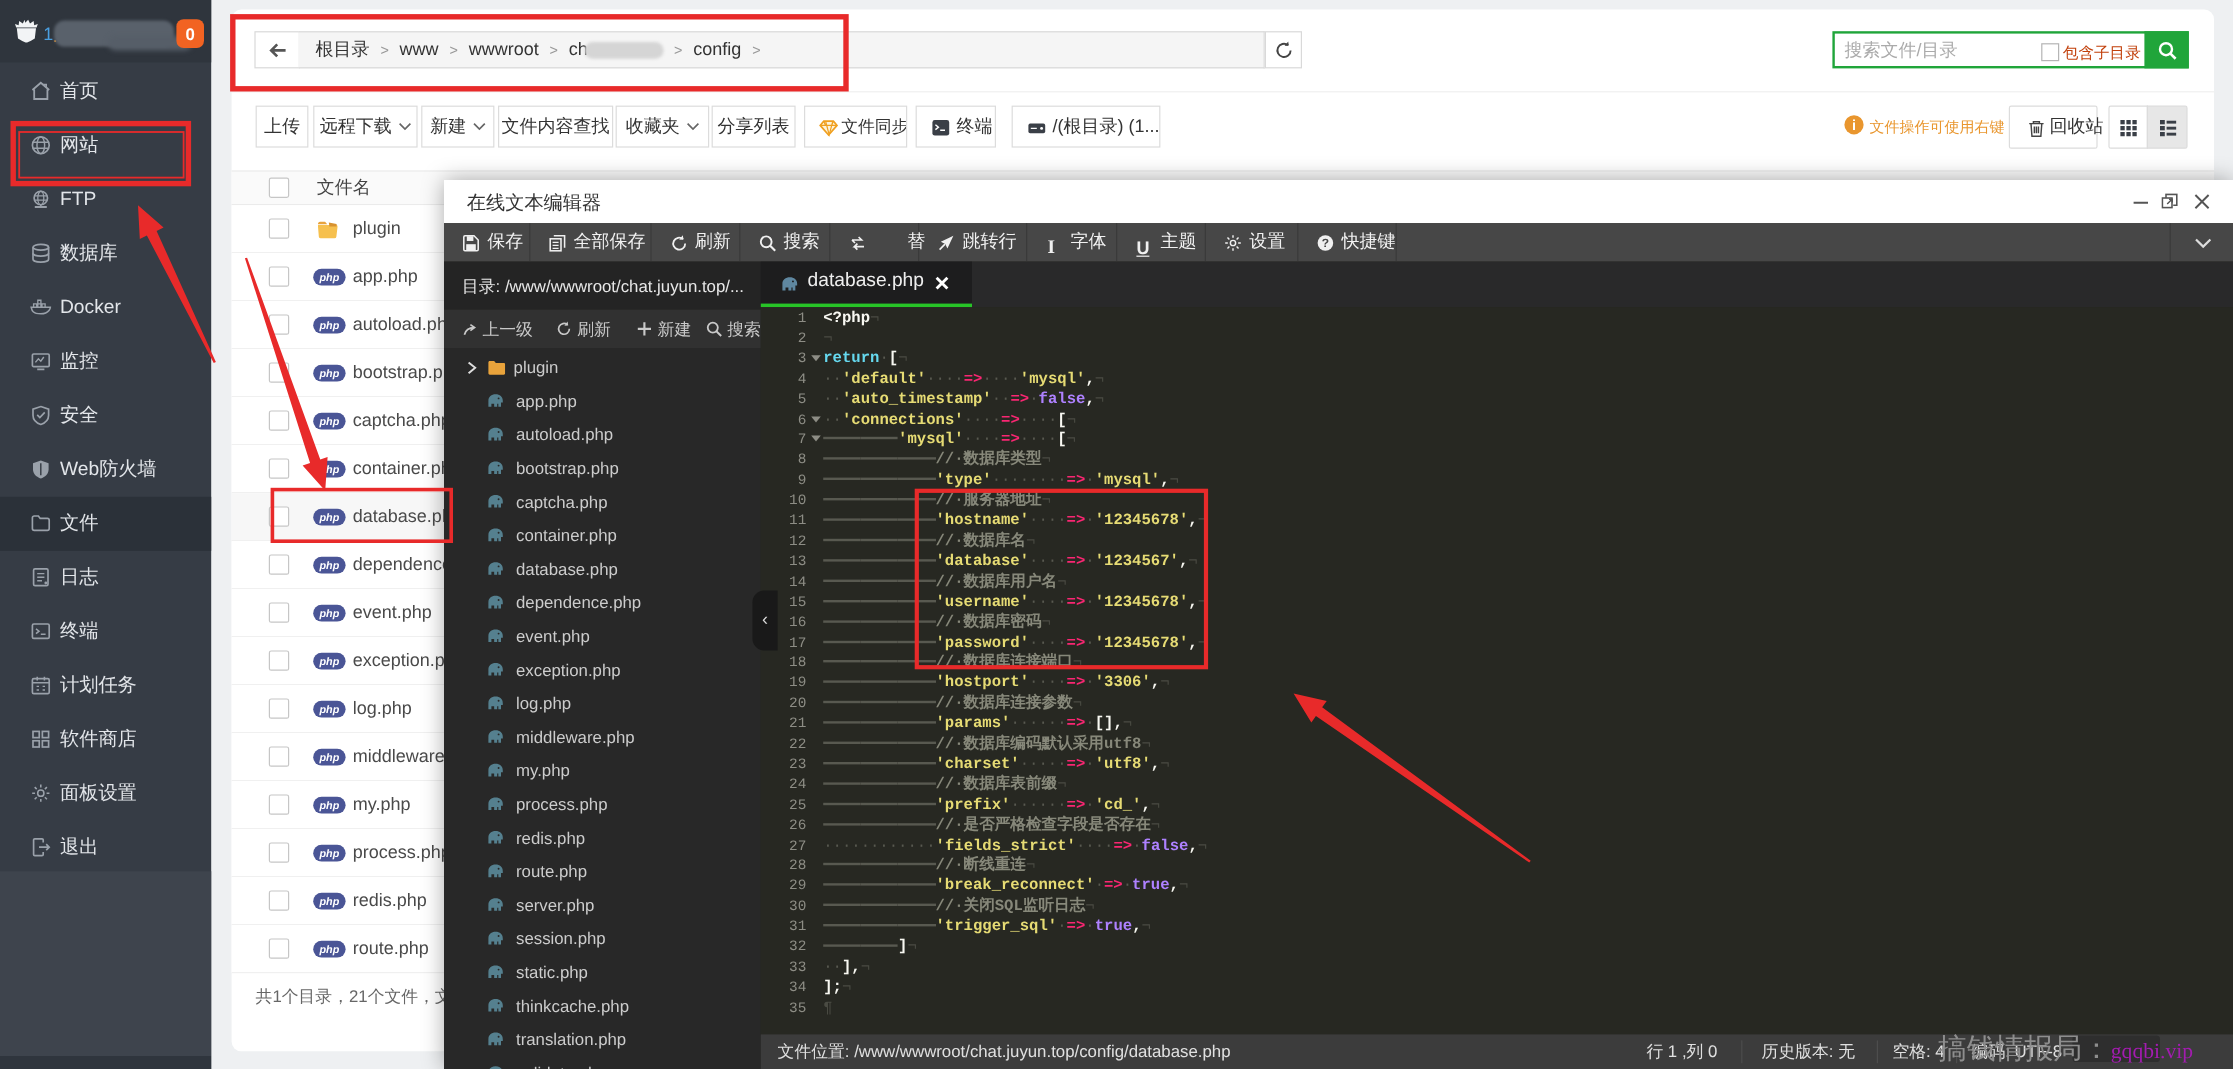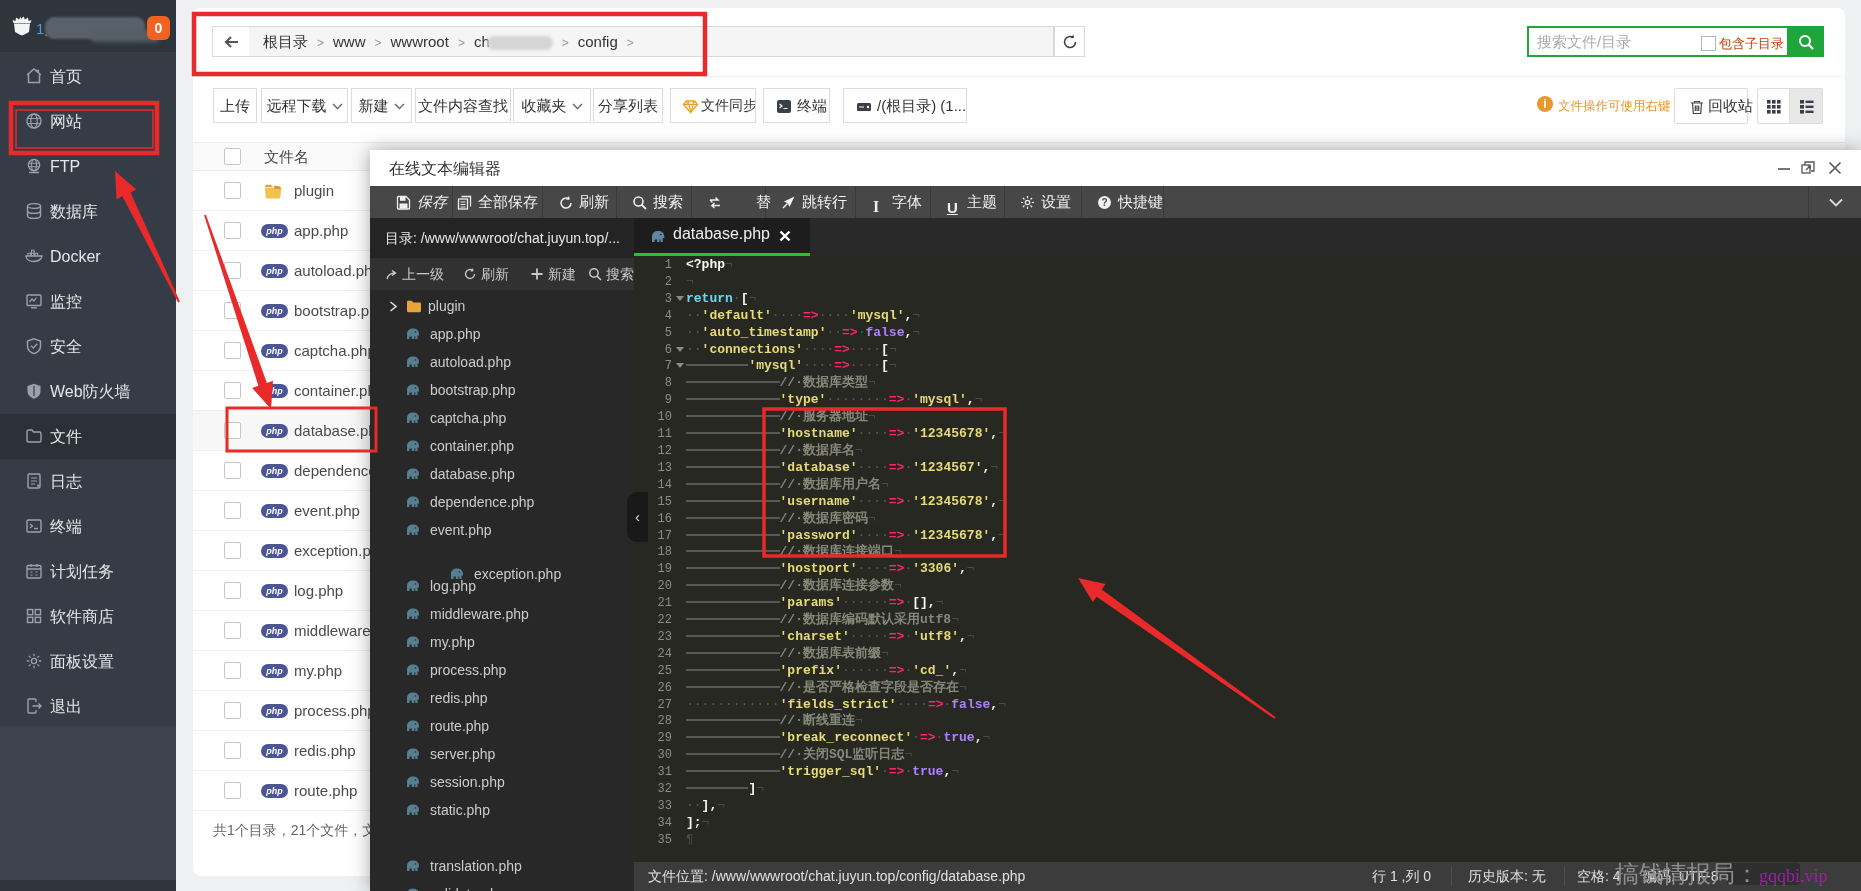--- a/index.html
+++ b/index.html
@@ -422,21 +422,21 @@
     <svg class="icon" style="left:1431px;top:11px;" width="14" height="14" viewBox="0 0 14 14" fill="none">
       <rect x="1" y="4" width="8" height="8" stroke="#555" stroke-width="1.3"></rect>
       <path d="M4 4 V1 h9 v9 h-3" stroke="#555" stroke-width="1.3" fill="none"></path>
       <path d="M5 9 l4-4 M6.5 5 h2.7 v2.7" stroke="#555" stroke-width="1.2"></path>
     </svg>
     <svg class="icon" style="left:1458px;top:11px;" width="14" height="14" viewBox="0 0 14 14" fill="none">
       <path d="M1.5 1.5 L12.5 12.5 M12.5 1.5 L1.5 12.5" stroke="#555" stroke-width="1.6"></path>
     </svg>
   </div>
 <div class="abs" id="ovtools"></div>
-<div class="etb" style="left:381px;width:72px;font-style:italic;">
+<div class="etb" style="left:370px;width:72px;">
     <svg class="icon" style="left:15px;top:8.5px;" width="15" height="15" viewBox="0 0 15 15" fill="none">
       <path d="M1.5 2.5 c0-.6.4-1 1-1 H10 l3.5 3.5 V13 c0 .6-.4 1-1 1 H2.5 c-.6 0-1-.4-1-1z" stroke="#f0f0f0" stroke-width="1.3" fill="none"></path>
       <rect x="4" y="1.8" width="5.5" height="4" fill="#f0f0f0"></rect>
       <rect x="3.5" y="8.5" width="8" height="5" fill="#f0f0f0"></rect>
     </svg>
     <span style="position:absolute;left:36px;top:0;">保存</span>
   </div>
 <div class="etb" style="left:442px;width:101px;">
     <svg class="icon" style="left:15px;top:8.5px;" width="15" height="15" viewBox="0 0 15 15" fill="none">
       <rect x="1.5" y="4" width="9" height="10" stroke="#f0f0f0" stroke-width="1.3"></rect>
@@ -575,21 +575,21 @@
       </svg>
       <span style="position:absolute;left:60px;">dependence.php</span>
     </div>
     <div class="ti" style="top:226px;">
       <svg class="icon" style="left:35px;top:6px;" width="16" height="15" viewBox="0 0 16 15" fill="none">
         <path d="M2 13 V8 C2 4.5 4.5 2.5 8 2.5 c3.5 0 6 2 6 5.5 v1.5 h-1.5 V13 h-2.2 v-2.5 h-1 V13 H6.8 v-2.5 H4.5 V13z" fill="#55808f"></path>
         <circle cx="10.5" cy="6" r=".8" fill="#282828"></circle>
       </svg>
       <span style="position:absolute;left:60px;">event.php</span>
     </div>
-    <div class="ti" style="top:270px;margin-left:44px;">
+    <div class="ti" style="top:254px;">
       <svg class="icon" style="left:35px;top:6px;" width="16" height="15" viewBox="0 0 16 15" fill="none">
         <path d="M2 13 V8 C2 4.5 4.5 2.5 8 2.5 c3.5 0 6 2 6 5.5 v1.5 h-1.5 V13 h-2.2 v-2.5 h-1 V13 H6.8 v-2.5 H4.5 V13z" fill="#55808f"></path>
         <circle cx="10.5" cy="6" r=".8" fill="#282828"></circle>
       </svg>
       <span style="position:absolute;left:60px;">exception.php</span>
     </div>
     <div class="ti" style="top:282px;">
       <svg class="icon" style="left:35px;top:6px;" width="16" height="15" viewBox="0 0 16 15" fill="none">
         <path d="M2 13 V8 C2 4.5 4.5 2.5 8 2.5 c3.5 0 6 2 6 5.5 v1.5 h-1.5 V13 h-2.2 v-2.5 h-1 V13 H6.8 v-2.5 H4.5 V13z" fill="#55808f"></path>
         <circle cx="10.5" cy="6" r=".8" fill="#282828"></circle>
@@ -644,20 +644,27 @@
         <circle cx="10.5" cy="6" r=".8" fill="#282828"></circle>
       </svg>
       <span style="position:absolute;left:60px;">session.php</span>
     </div>
     <div class="ti" style="top:506px;">
       <svg class="icon" style="left:35px;top:6px;" width="16" height="15" viewBox="0 0 16 15" fill="none">
         <path d="M2 13 V8 C2 4.5 4.5 2.5 8 2.5 c3.5 0 6 2 6 5.5 v1.5 h-1.5 V13 h-2.2 v-2.5 h-1 V13 H6.8 v-2.5 H4.5 V13z" fill="#55808f"></path>
         <circle cx="10.5" cy="6" r=".8" fill="#282828"></circle>
       </svg>
       <span style="position:absolute;left:60px;">static.php</span>
+    </div>
+    <div class="ti" style="top:534px;">
+      <svg class="icon" style="left:35px;top:6px;" width="16" height="15" viewBox="0 0 16 15" fill="none">
+        <path d="M2 13 V8 C2 4.5 4.5 2.5 8 2.5 c3.5 0 6 2 6 5.5 v1.5 h-1.5 V13 h-2.2 v-2.5 h-1 V13 H6.8 v-2.5 H4.5 V13z" fill="#55808f"></path>
+        <circle cx="10.5" cy="6" r=".8" fill="#282828"></circle>
+      </svg>
+      <span style="position:absolute;left:60px;">thinkcache.php</span>
     </div>
     <div class="ti" style="top:562px;">
       <svg class="icon" style="left:35px;top:6px;" width="16" height="15" viewBox="0 0 16 15" fill="none">
         <path d="M2 13 V8 C2 4.5 4.5 2.5 8 2.5 c3.5 0 6 2 6 5.5 v1.5 h-1.5 V13 h-2.2 v-2.5 h-1 V13 H6.8 v-2.5 H4.5 V13z" fill="#55808f"></path>
         <circle cx="10.5" cy="6" r=".8" fill="#282828"></circle>
       </svg>
       <span style="position:absolute;left:60px;">translation.php</span>
     </div>
     <div class="ti" style="top:590px;">
       <svg class="icon" style="left:35px;top:6px;" width="16" height="15" viewBox="0 0 16 15" fill="none">

